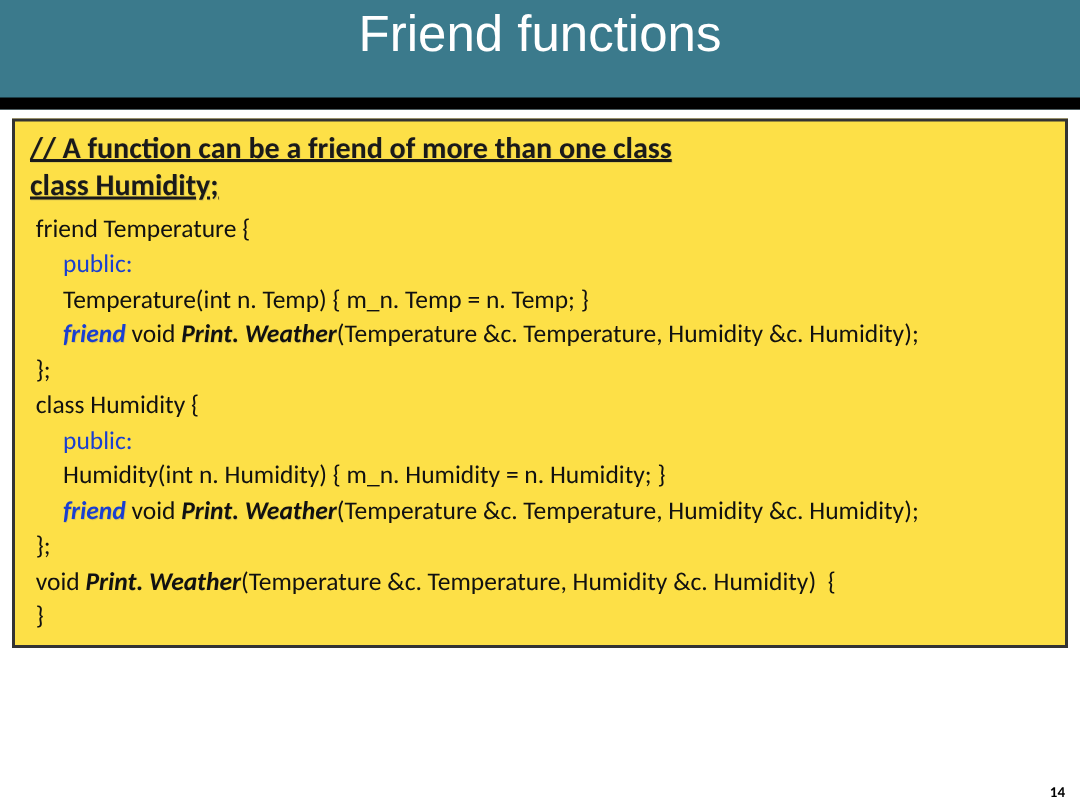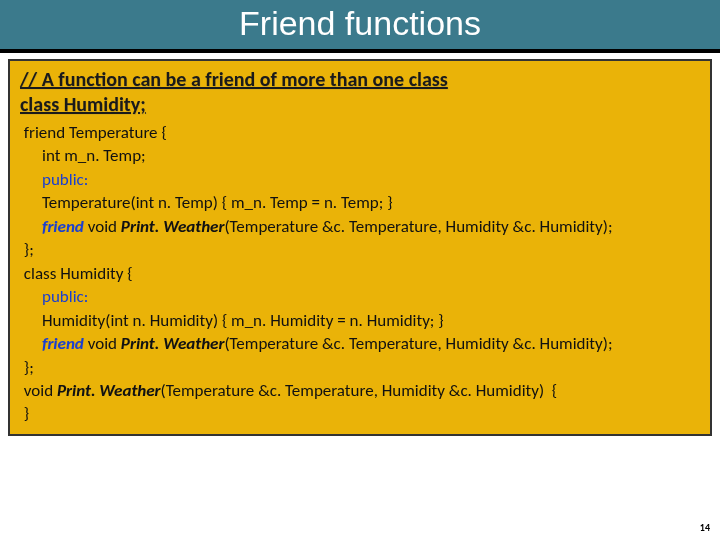--- a/index.html
+++ b/index.html
@@ -10,28 +10,28 @@
     font-family: Calibri, Arial, sans-serif;
     position: relative;
     overflow: hidden;
   }
   .title-bar {
     background: #3b7a8c;
     color: #fff;
     font-family: "Comic Sans MS", cursive, sans-serif;
     font-size: 34px;
     text-align: center;
-    padding: 4px 0 6px 0;
-    border-bottom: 4px solid #000000;
+    padding: 4px 0 22px 0;
+    border-bottom: 8px solid #000000;
   }
   .content-box {
     border: 2px solid #333;
     margin: 6px 8px 0 8px;
     padding: 6px 14px 8px 10px;
-    background: #eab308;
+    background: #fde047;
   }
   .heading {
     font-size: 20px;
     font-weight: bold;
     color: #1a1a1a;
     line-height: 1.25;
     margin-bottom: 4px;
     text-shadow: 0.5px 0.5px 0 rgba(100,100,100,0.25);
   }
   .heading .ul { text-decoration: underline; }
@@ -58,20 +58,20 @@
 <body>
 
 <div class="title-bar">Friend functions</div>
 
 <div class="content-box">
   <div class="heading">
     <span class="ul">// A function can be a friend of more than one class</span><br>
     <span class="ul">class Humidity;</span>
   </div>
   <div class="code"><span> friend Temperature {</span>
-<span class="indent1">int m_n. Temp;</span><span class="indent1 blue">public:</span><span class="indent1">Temperature(int n. Temp) { m_n. Temp = n. Temp; }</span><span class="indent1"><span class="blue bi">friend</span><span> void </span><span class="bi">Print. Weather</span><span>(Temperature &amp;c. Temperature, Humidity &amp;c. Humidity);</span></span><span> };</span>
+<span class="indent1 blue">public:</span><span class="indent1">Temperature(int n. Temp) { m_n. Temp = n. Temp; }</span><span class="indent1"><span class="blue bi">friend</span><span> void </span><span class="bi">Print. Weather</span><span>(Temperature &amp;c. Temperature, Humidity &amp;c. Humidity);</span></span><span> };</span>
 <span> class Humidity {</span>
 <span class="indent1 blue">public:</span><span class="indent1">Humidity(int n. Humidity) { m_n. Humidity = n. Humidity; }</span><span class="indent1"><span class="blue bi">friend</span><span> void </span><span class="bi">Print. Weather</span><span>(Temperature &amp;c. Temperature, Humidity &amp;c. Humidity);</span></span><span> };</span>
 <span><span> void </span><span class="bi">Print. Weather</span><span>(Temperature &amp;c. Temperature, Humidity &amp;c. Humidity)  {</span></span>
 <span> }</span></div>
 </div>
 
 <div class="page-num">14</div>
 
 </body></html>

